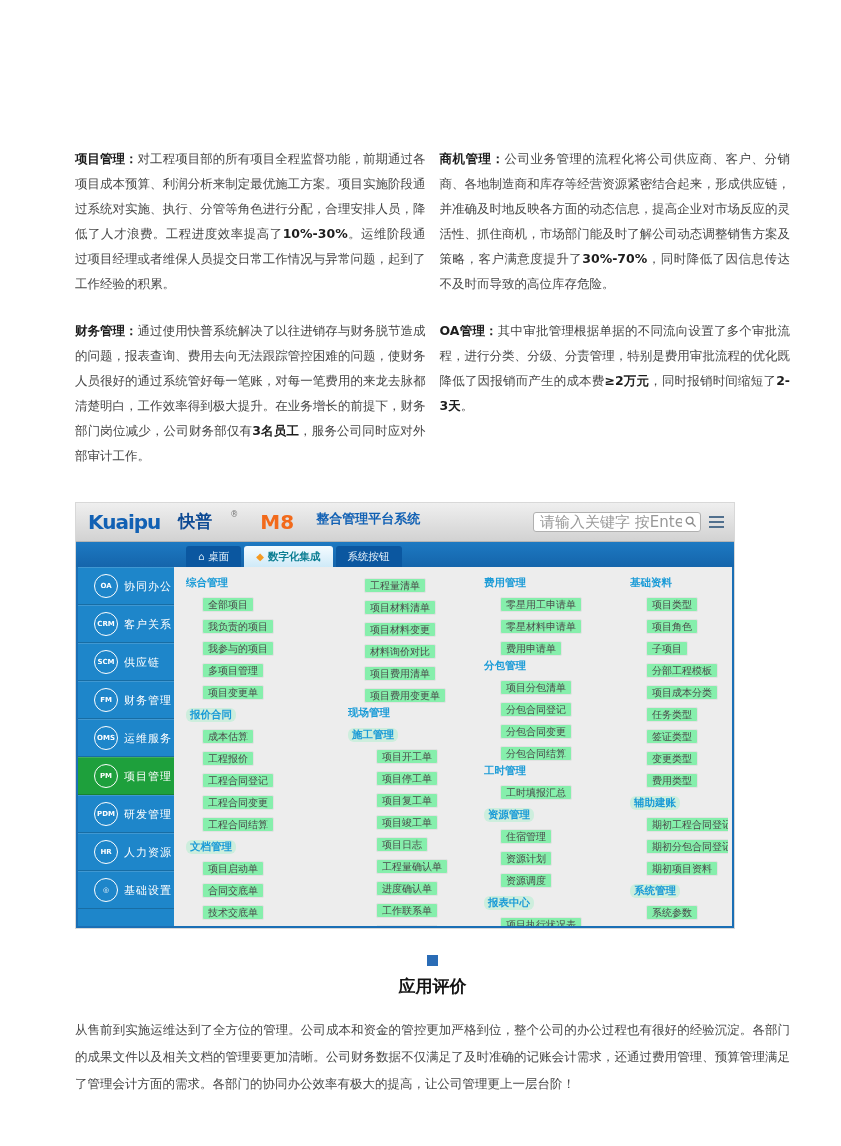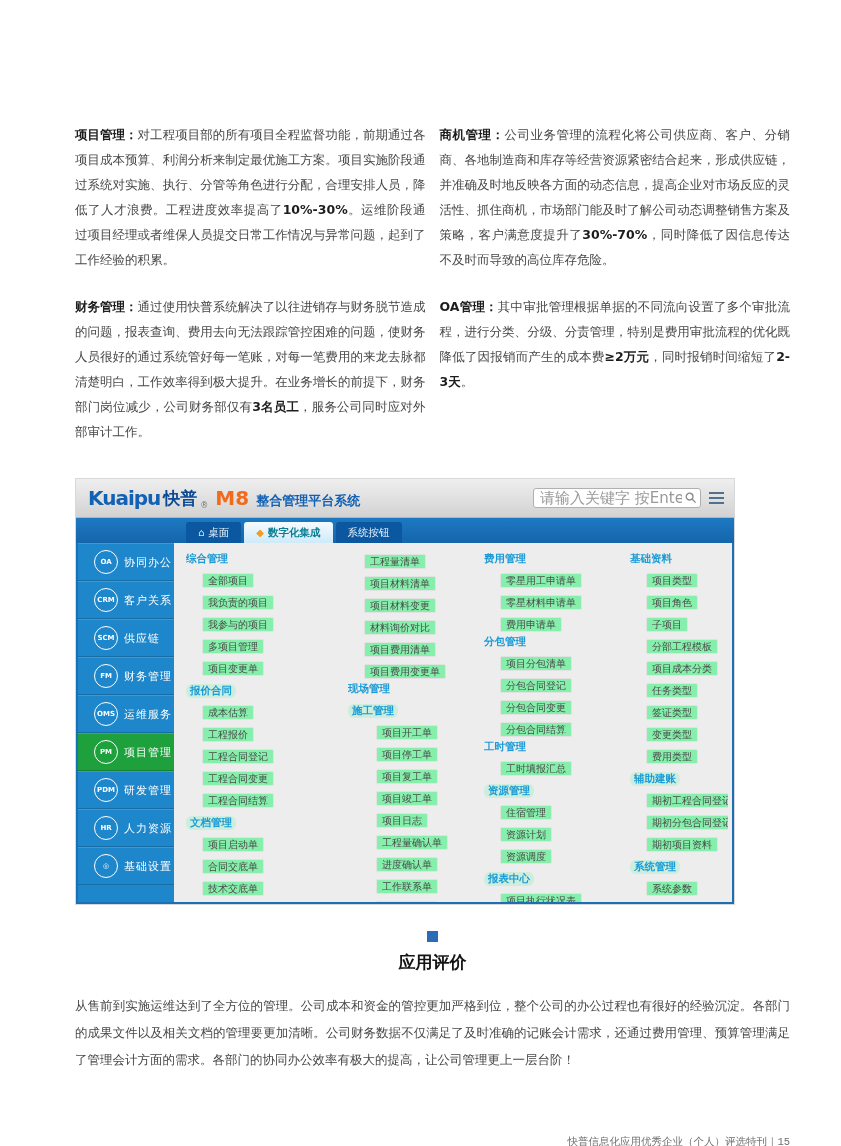--- a/index.html
+++ b/index.html
@@ -1,28 +1,28 @@
 <!DOCTYPE html>
 <html><head>
 <meta charset="utf-8">
 <style>
   html,body{margin:0;padding:0;background:#fff;}
   .page{position:relative;width:841px;height:1146px;background:#ffffff;overflow:hidden;
         box-sizing:border-box;padding:122px 51px 0 75px;
         font-family:"DejaVu Sans",sans-serif;color:#404040;}
   
   .articles{display:flex;gap:14px;}
-  .acol{flex:1;}
+  .acol{flex:1;margin-top:24px;}
   .para{margin:0 0 22px;font-size:12.5px;line-height:25px;text-align:justify;color:#474747;}
   .para b{color:#1d1d1d;}
   
   .app-shot{width:660px;margin-top:12px;border:1px solid #d8d8d8;box-sizing:border-box;background:#fff;}
   .topbar{height:38px;background:linear-gradient(#efefef,#d2d2d2);display:flex;align-items:center;
           justify-content:space-between;padding:0 10px 0 12px;border-bottom:1px solid #b5b5b5;}
-  .logo{display:flex;align-items:flex-end;gap:3px;white-space:nowrap;}
+  .logo{display:flex;align-items:flex-start;gap:18px;white-space:nowrap;}
   .logo-en{font-size:20px;font-weight:bold;color:#1261b4;letter-spacing:-1px;}
   .logo-cn{font-size:17px;font-weight:bold;color:#0d4a94;}
   .logo-reg{font-size:8px;color:#777;vertical-align:super;}
   .logo-m8{font-size:20px;font-weight:bold;color:#f26a1b;margin-left:4px;}
   .logo-sub{font-size:13px;font-weight:bold;color:#1261b4;margin-left:4px;}
   .top-right{display:flex;align-items:center;gap:8px;}
   .search{width:168px;height:20px;border:1px solid #b0b0b0;border-radius:3px;background:#fff;
           font-size:15px;color:#555;padding:0 18px 0 6px;box-sizing:border-box;font-family:inherit;}
   .search::placeholder{color:#999;}
   .search-wrap{position:relative;display:flex;align-items:center;}

